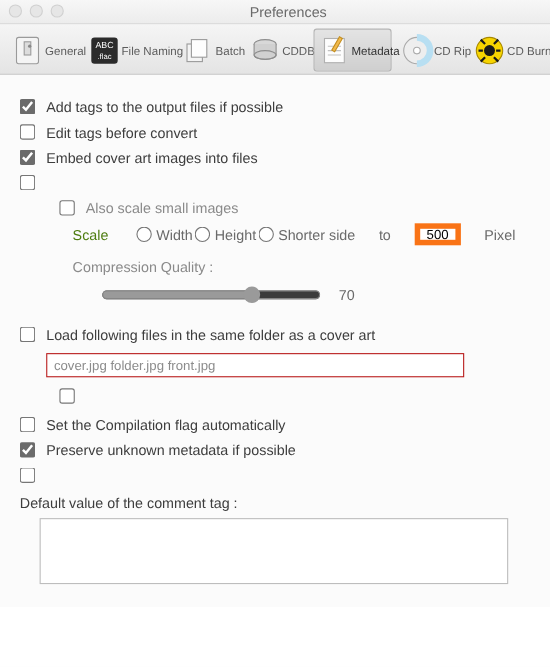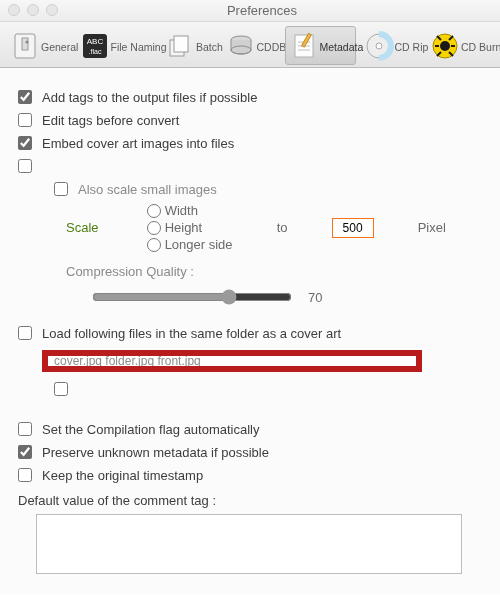--- a/index.html
+++ b/index.html
@@ -97,29 +97,28 @@
     column-gap: 8px;
     align-items: center;
   }
   .radio-group .lblScale {
     align-self: center;
     color: #4d7c0f;
     padding-right: 4px;
   }
   .radios {
     display: flex;
-    flex-direction: column;
     gap: 2px;
   }
   .radios .r { display: flex; align-items: center; gap: 4px; color: #6a6a6a; }
   input[type=radio] { width: 14px; height: 14px; margin:0; accent-color:#6b6b6b; }
   .px-input {
     width: 42px;
     height: 20px;
-    border: 1px solid #f97316;
+    border: 5px solid #f97316;
     background: #fff;
     font-size: 12px;
     text-align: center;
     padding: 0 2px;
   }
   .pxlbl { color: #6a6a6a; }
 
   .cq {
     margin: 12px 0 8px 48px;
     color: #8a8a8a;
@@ -133,21 +132,21 @@
   .slider-row input[type=range] {
     width: 200px;
     accent-color: #9a9a9a;
   }
   .sval { color: #6a6a6a; }
 
   .filelist {
     margin: 4px 0 4px 24px;
     width: 380px;
     height: 22px;
-    border: 6px solid #b91c1c;
+    border: 1px solid #b91c1c;
     background: #fff;
     font-size: 12px;
     color: #8c8c8c;
     padding: 3px 6px;
   }
   .muted label { color: #8a8a8a; }
 
   .comment-lbl { margin-top: 8px; color: #3d3d3d; }
   .comment-box {
     margin: 6px 0 0 18px;
@@ -279,21 +278,21 @@
         <div class="r">
             <input type="radio" name="scaledim" style="">
             <span>Width</span>
           </div>
         <div class="r">
             <input type="radio" name="scaledim" style="">
             <span>Height</span>
           </div>
         <div class="r">
             <input type="radio" name="scaledim" style="">
-            <span>Longer side</span>
+            <span>Shorter side</span>
           </div>
       </div>
       <span class="pxlbl">to</span>
       <input class="px-input" value="500" style="">
       <span class="pxlbl">Pixel</span>
     </div>
 
     <div class="cq">Compression Quality :</div>
     <div class="slider-row">
       <input type="range" min="0" max="100" value="70" style="">
@@ -302,30 +301,29 @@
 
     <div class="row">
       <input type="checkbox" style="">
       <label>Load following files in the same folder as a cover art</label>
     </div>
     <input class="filelist" value="cover.jpg folder.jpg front.jpg" style="">
     <div class="row sub1 muted">
       <input type="checkbox" style="">
     </div>
 
-    <div class="row" style="margin-top:20px">
+    <div class="row" style="margin-top:6px">
       <input type="checkbox" style="">
       <label>Set the Compilation flag automatically</label>
     </div>
     <div class="row">
       <input type="checkbox" checked="" style="">
       <label>Preserve unknown metadata if possible</label>
     </div>
     <div class="row">
       <input type="checkbox" style="">
-      <label>Keep the original timestamp</label>
     </div>
 
     <div class="comment-lbl">Default value of the comment tag :</div>
     <textarea class="comment-box" style=""></textarea>
 
   </div>
 </div>
 
 </body></html>

